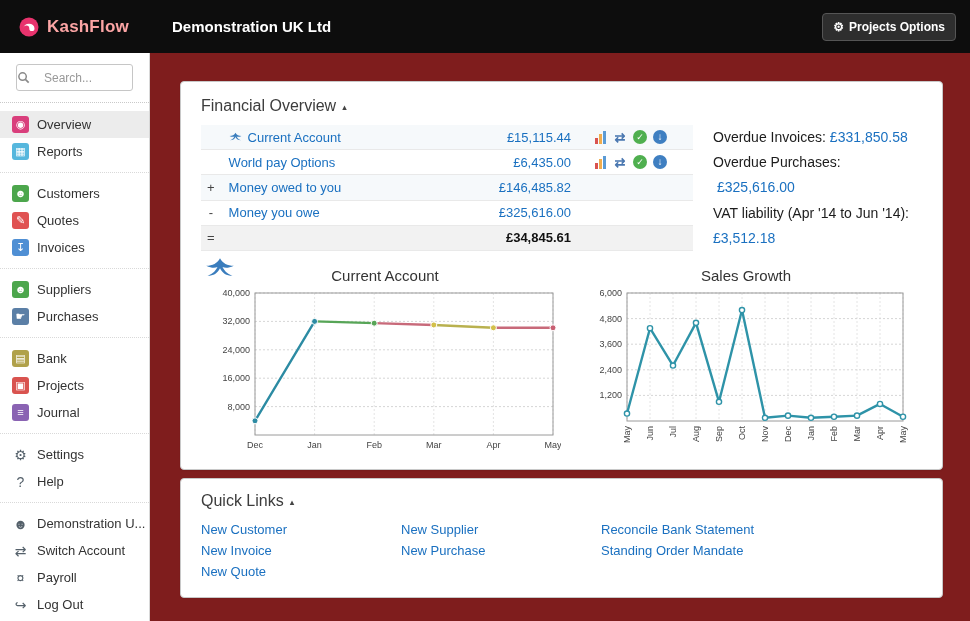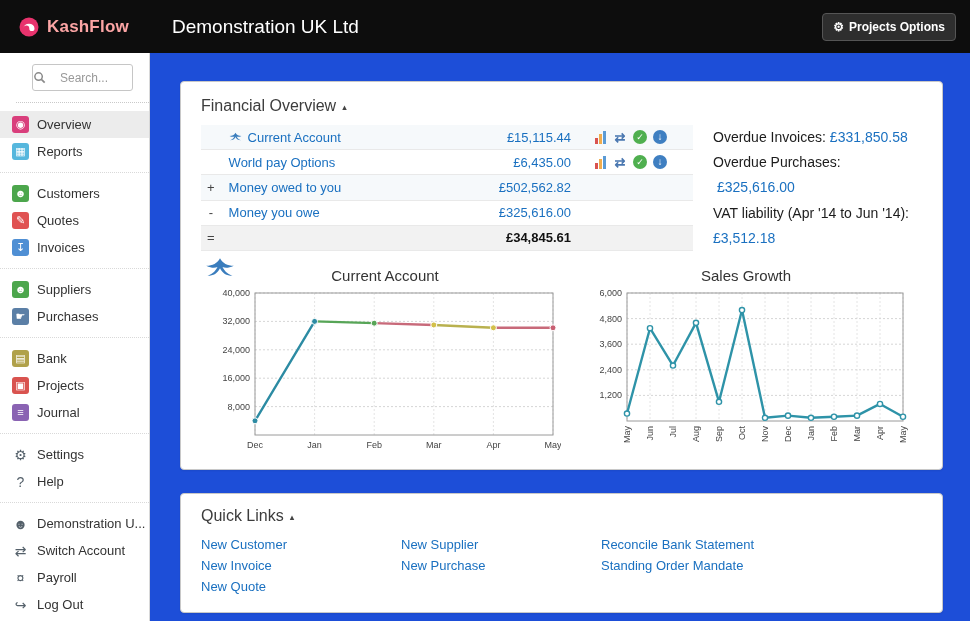--- a/index.html
+++ b/index.html
@@ -7,50 +7,50 @@
     font-family: "Liberation Sans", sans-serif; }
   a { text-decoration: none; cursor: pointer; }
 
   .app { width: 970px; height: 621px; display: flex; flex-direction: column; }
 
   
   .topbar { flex: 0 0 53px; background: #0d0d0d; display: flex; align-items: center; }
   .brand { width: 150px; flex: 0 0 150px; display: flex; align-items: center; gap: 7px;
     padding-left: 18px; cursor: pointer; }
   .brand-text { color: #fca5a5; font-size: 17px; font-weight: 600; letter-spacing: .2px; }
-  .company { color: #fff; font-size: 19px; margin-left: 22px; font-weight: 400; }
+  .company { color: #fff; font-size: 15px; margin-left: 22px; font-weight: 700; }
   .display-options { margin-left: auto; margin-right: 14px; background: #2e2e2e;
     border: 1px solid #555; border-radius: 4px; color: #fff; font-size: 12px; font-weight: bold;
     padding: 6px 10px; display: flex; align-items: center; gap: 5px; cursor: pointer;
     font-family: "Liberation Sans", sans-serif; }
   .display-options .gear { font-size: 12px; }
 
   .body-row { flex: 1; display: flex; min-height: 0; }
 
   
   .sidebar { width: 150px; flex: 0 0 150px; background: #fff; border-right: 1px solid #d8d8d8;
     overflow: hidden; }
-  .search-wrap { position: relative; padding: 11px 16px; border-bottom: 1px dotted #c9c9c9; margin-left: 16px; }
+  .search-wrap { position: relative; padding: 11px 16px; border-bottom: 1px dotted #c9c9c9; }
   .search-wrap input { width: 100%; height: 27px; border: 1px solid #c6c6c6; border-radius: 3px;
     padding: 0 6px 0 27px; font-size: 12px; color: #555; outline: none;
     font-family: "Liberation Sans", sans-serif; }
   .search-wrap input::placeholder { color: #999; }
   .search-icon { position: absolute; left: 17px; top: 18px; width: 13px; height: 13px; }
 
   .nav { padding-top: 8px; }
   .nav-item { height: 27px; display: flex; align-items: center; gap: 8px; padding-left: 12px;
     font-size: 13px; color: #333; cursor: pointer; }
   .nav-item.sel { background: #ececec; }
   .nav-icon { width: 17px; height: 17px; flex: 0 0 17px; border-radius: 3px; display: flex;
     align-items: center; justify-content: center; font-size: 11px; color: #fff; line-height: 1; }
   .nav-icon.plain { background: transparent !important; color: #54606a; font-size: 14px; }
   .nav-div { border-top: 1px dotted #d9d9d9; margin: 7px 0; }
 
   
-  .main { flex: 1; background: #1d4ed8; padding: 28px 27px 0 30px; overflow: hidden; }
+  .main { flex: 1; background: #7f1d1d; padding: 28px 27px 0 30px; overflow: hidden; }
 
   .card { background: #fff; border: 1px solid #c8c8c8; border-radius: 4px;
     box-shadow: 0 1px 2px rgba(0,0,0,.07); }
   .finance-card { padding: 15px 20px 14px; }
   .card-h { font-size: 16px; color: #3c3c3c; display: flex; align-items: center; gap: 6px;
     cursor: pointer; margin-bottom: 10px; }
   .card-h .arrow { font-size: 9px; color: #444; padding-top: 2px; }
 
   .finance-top { display: flex; }
   .acct-table { width: 492px; border-collapse: collapse; font-size: 13px; flex: 0 0 492px; }
@@ -80,21 +80,21 @@
   .summary { flex: 1; min-width: 0; margin-left: 20px; font-size: 14px; color: #1c1c1c;
     line-height: 1.8; }
   .sum-value { color: #1a70c0; margin-left: 4px; }
   .sum-line.vat .sum-value { margin-left: 0; }
 
   .charts-row { position: relative; display: flex; gap: 20px; margin-top: 16px; padding-left: 8px; }
   .blogo { position: absolute; left: 4px; top: -10px; width: 30px; height: 25px; }
   .chart-box .ct { text-align: center; font-size: 15px; color: #333; margin-bottom: 3px; }
   svg.chart { display: block; }
 
-  .ql-card { margin-top: 23px; padding: 13px 20px 15px; }
+  .ql-card { margin-top: 8px; padding: 13px 20px 15px; }
   .ql-cols { display: flex; margin-top: 8px; }
   .ql-col { width: 200px; }
   .ql-col:last-child { width: auto; }
   .ql-col a { display: block; font-size: 13px; color: #1a70c0; line-height: 1.6; }
 </style>
 </head>
 <body>
 
 <div class="app">
 
@@ -258,21 +258,21 @@
               </span>
                   </td>
             </tr>
             <tr>
               <td class="c-prefix">+</td>
               <td class="c-namecell">
                     <span class="c-name">
                 <a>Money owed to you</a>
                     </span>
                   </td>
-              <td class="c-amount"><a>£502,562.82</a></td>
+              <td class="c-amount"><a>£146,485.82</a></td>
               <td class="c-act"></td>
             </tr>
             <tr>
               <td class="c-prefix">-</td>
               <td class="c-namecell">
                     <span class="c-name">
                 <a>Money you owe</a>
                     </span>
                   </td>
               <td class="c-amount"><a>£325,616.00</a></td>

